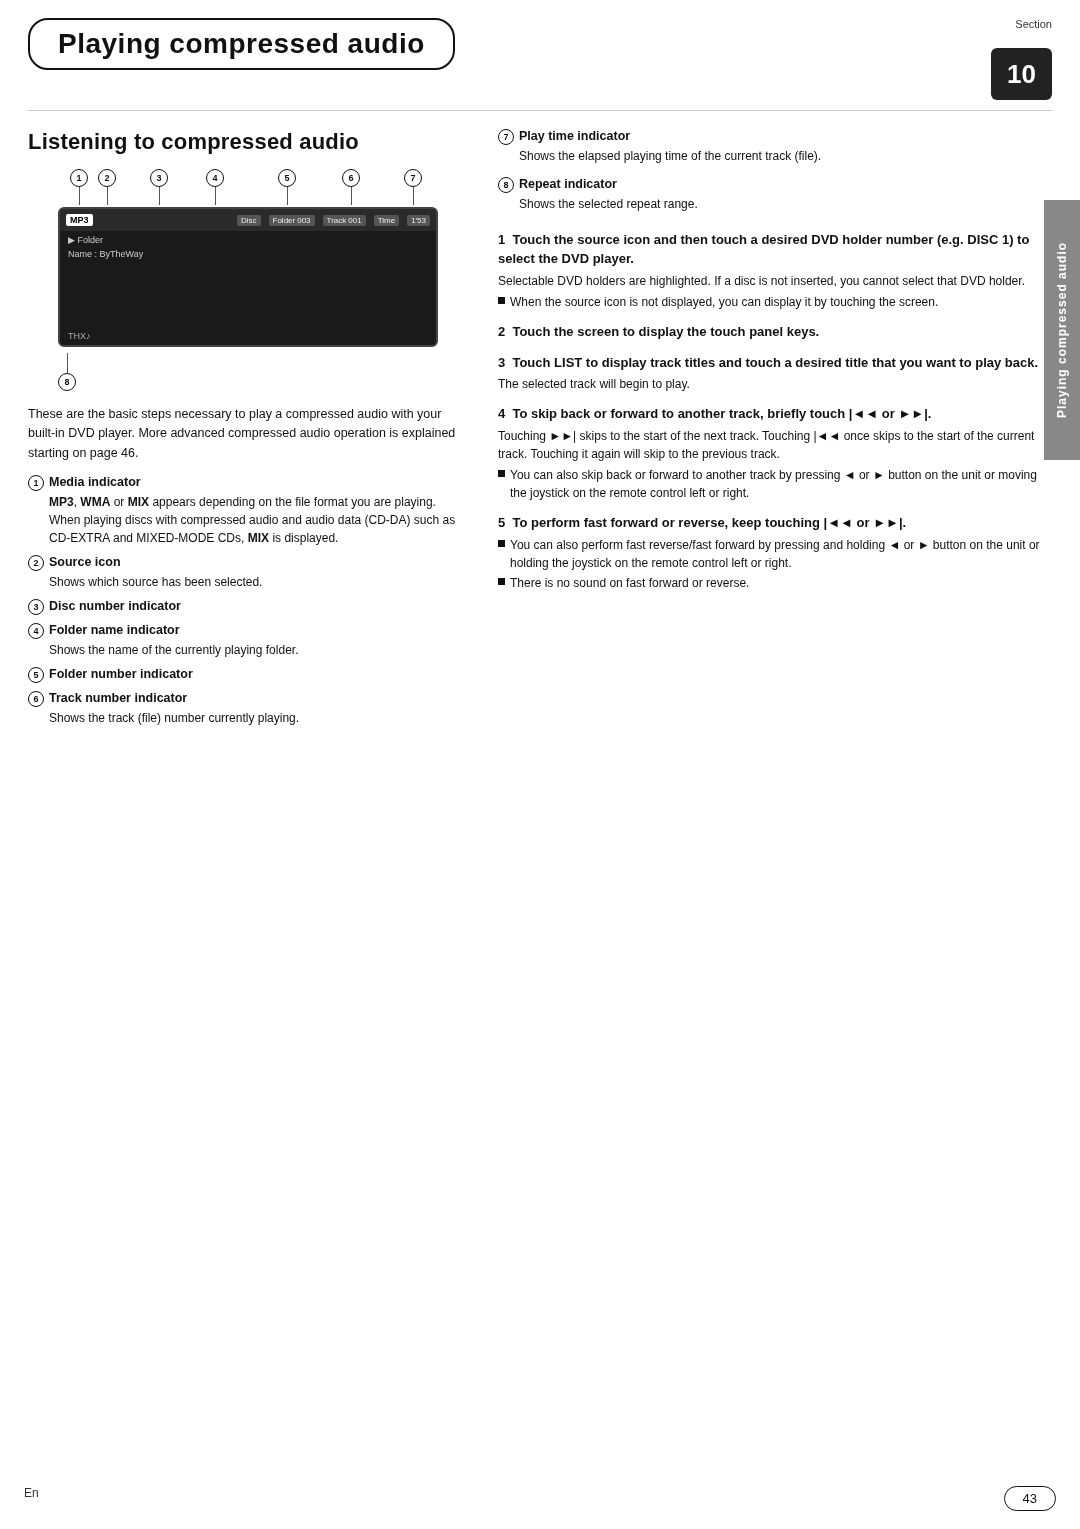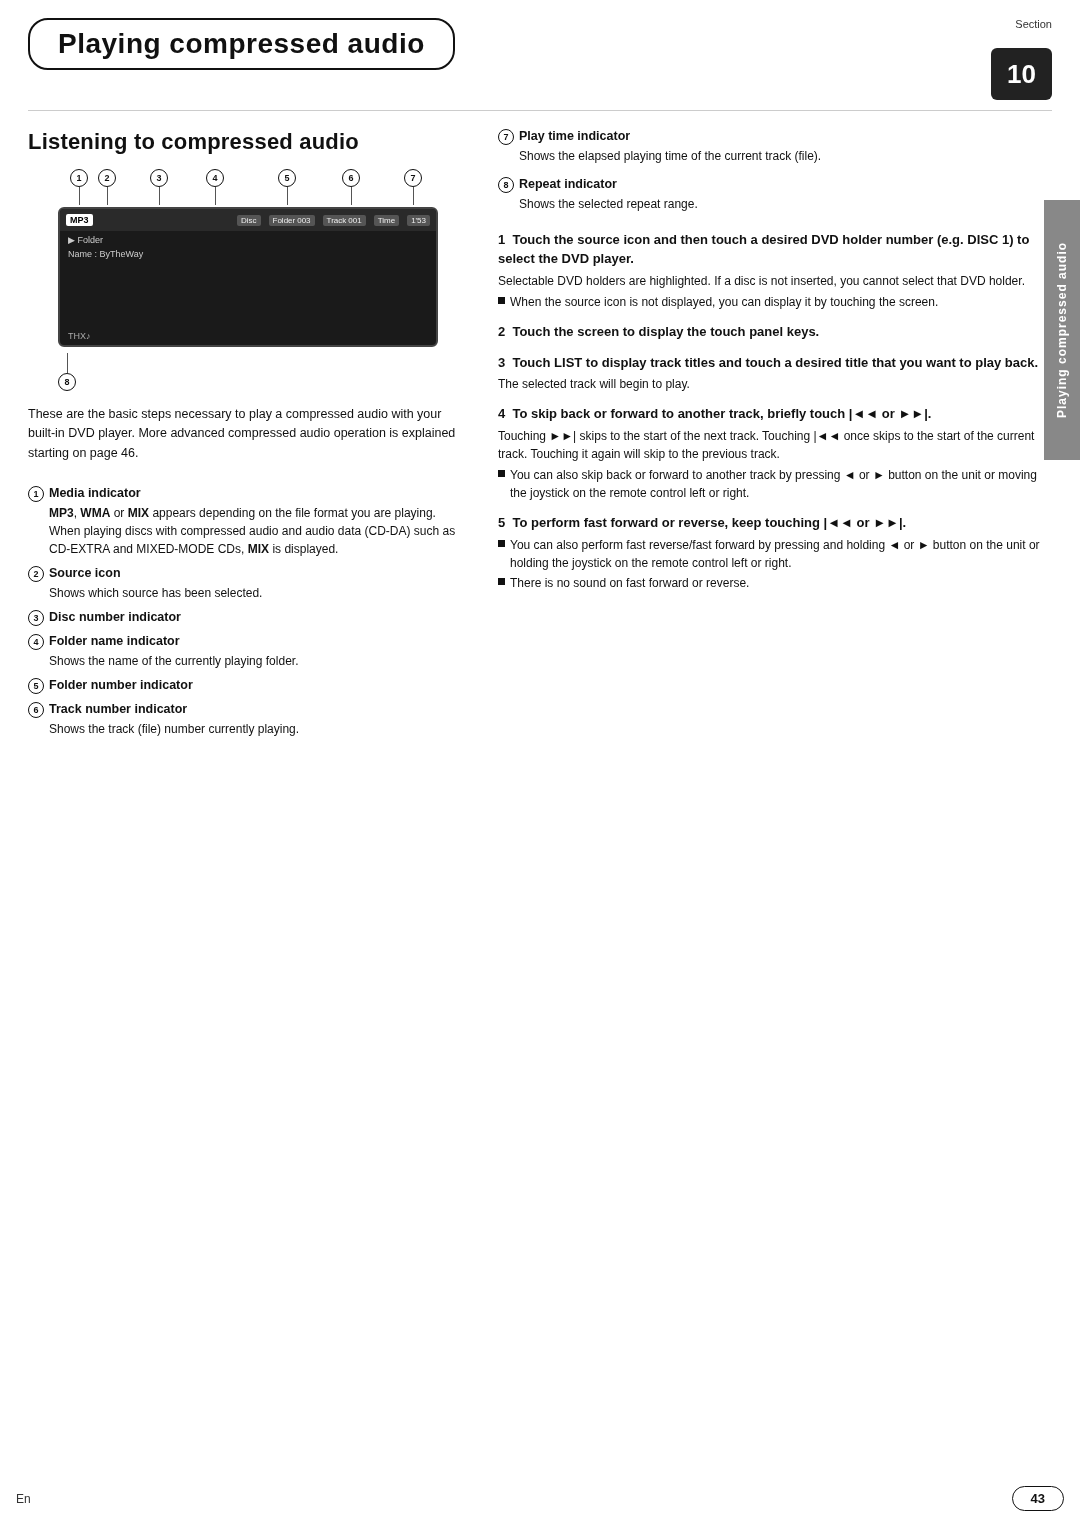--- a/index.html
+++ b/index.html
@@ -145,21 +145,21 @@
       font-size: 9px;
       font-weight: bold;
       background: #fff;
       flex-shrink: 0;
     }
 
     
     .intro-text {
       font-size: 12.5px;
       line-height: 1.55;
-      margin-bottom: 23px;
+      margin-bottom: 12px;
     }
 
     
     .indicator-section {
       margin-bottom: 8px;
     }
     .indicator-title {
       font-weight: 900;
       font-size: 12.5px;
       margin-bottom: 2px;
@@ -239,33 +239,32 @@
     }
 
     
     .page-footer {
       position: absolute;
       bottom: 18px;
       left: 0;
       right: 0;
       display: flex;
       justify-content: space-between;
-      align-items: center;
-      padding: 0 16px;
+      padding: 0 24px;
     }
     .footer-lang {
       font-size: 12px;
       color: #333;
     }
     .footer-page {
       border: 1.5px solid #111;
       border-radius: 14px;
       padding: 4px 18px;
       font-size: 13px;
-      font-weight: bold;
+      font-weight: normal;
     }
 
     
     .header-divider {
       border: none;
       border-top: 1.5px solid #ccc;
       margin: 10px 28px 0 28px;
     }
   </style>
 </head>

